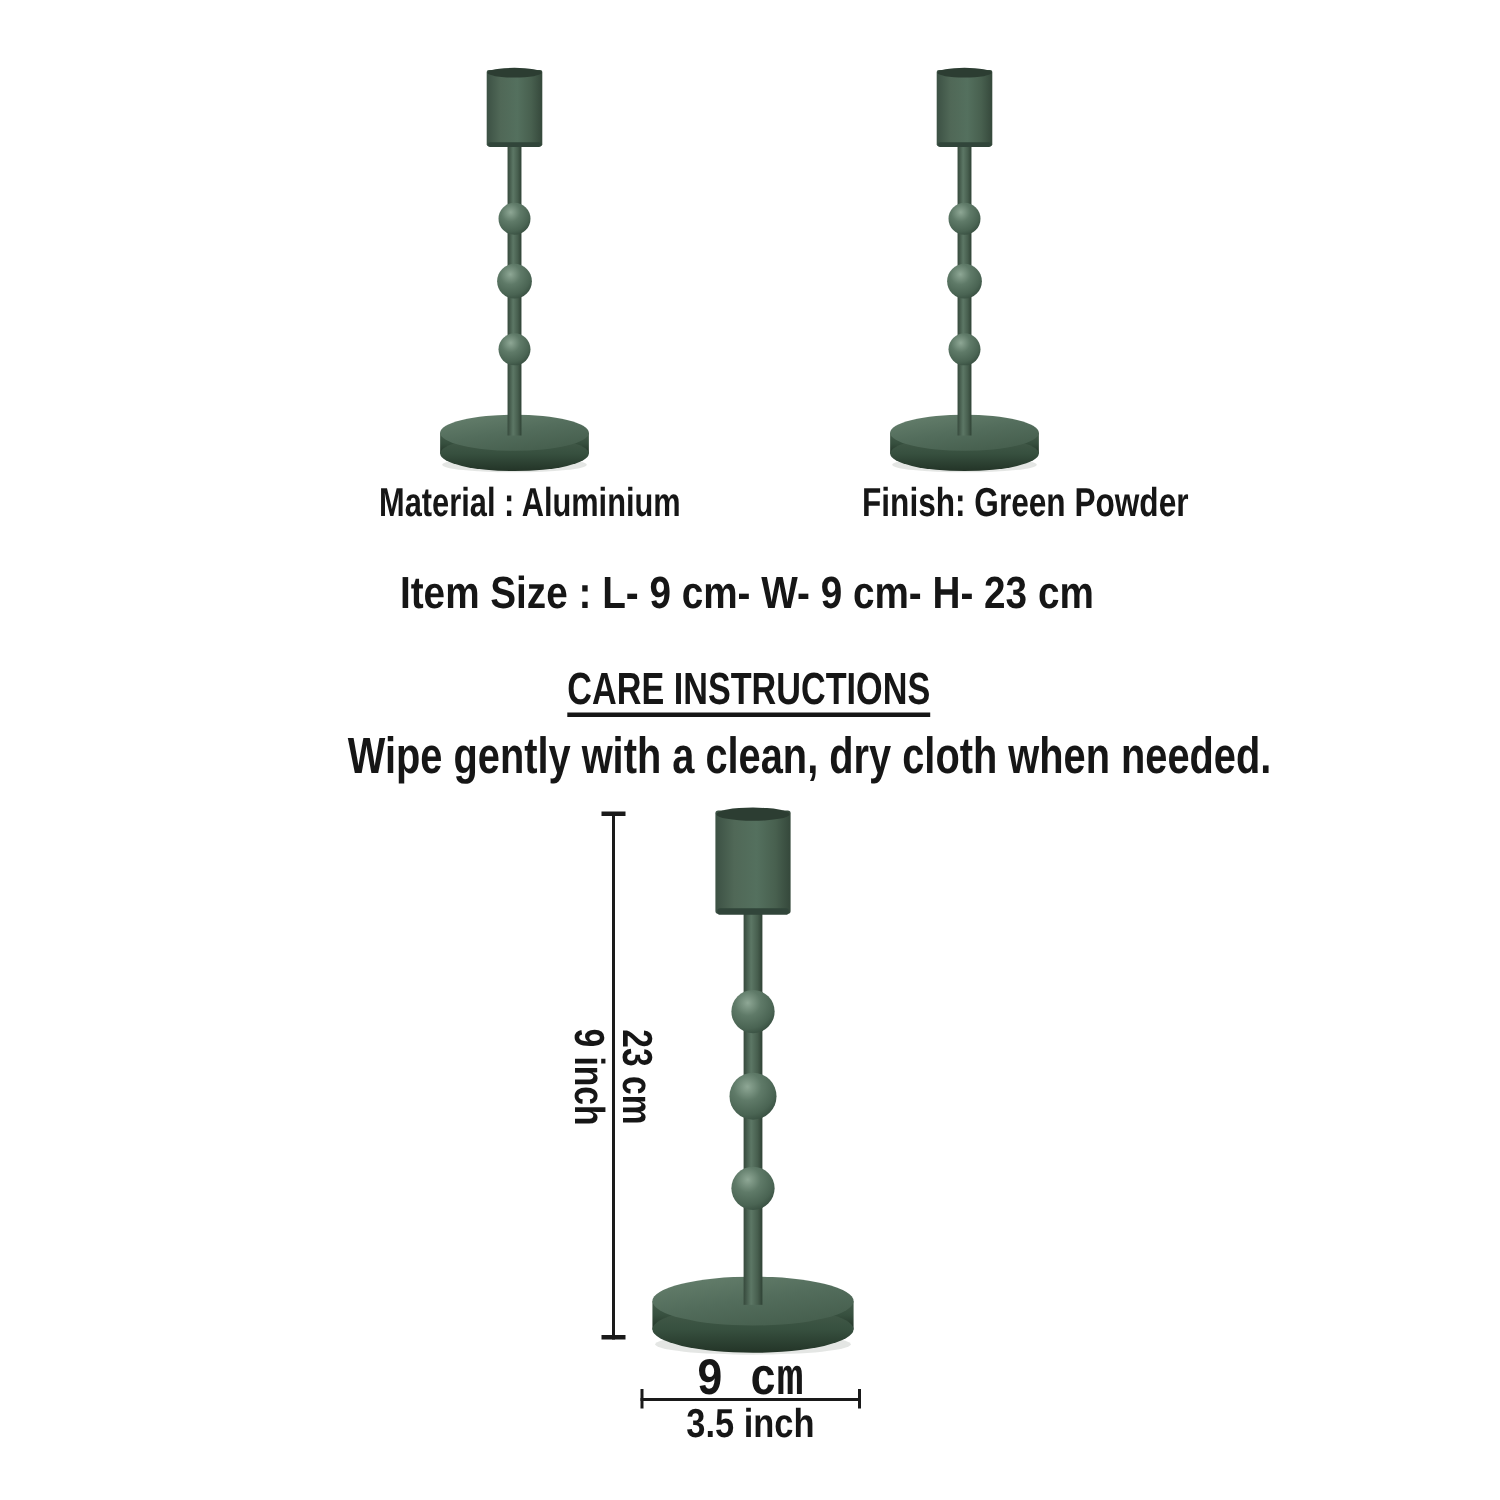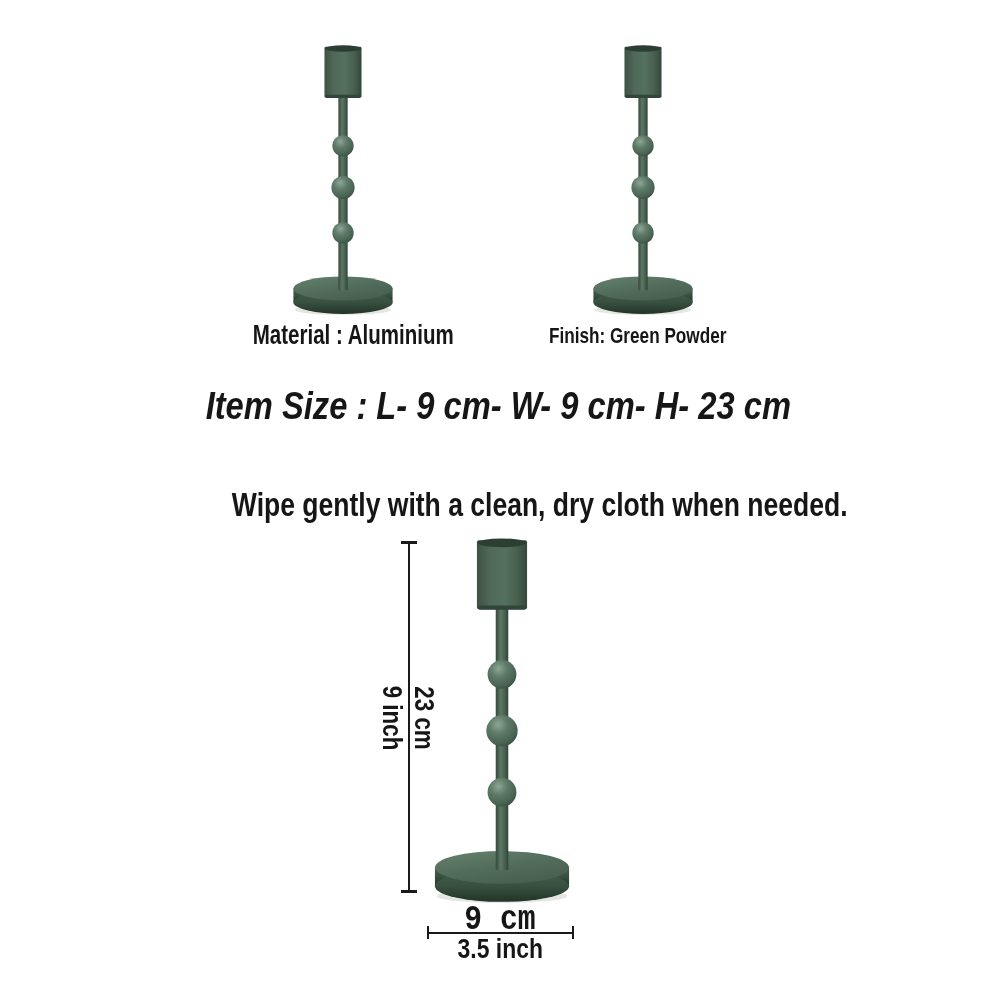--- a/index.html
+++ b/index.html
@@ -13,22 +13,22 @@
   #candle-large{left:433px;top:534px;}
 
   .txt{position:absolute;font-weight:700;color:#161616;text-align:center;white-space:nowrap;}
   .sq{display:inline-block;white-space:nowrap;transform-origin:50% 50%;}
   .s76{transform:scaleX(0.76);}
   .s78{transform:scaleX(0.78);}
   .s85{transform:scaleX(0.85);}
   .s86{transform:scaleX(0.86);}
 
   .caption-material{left:221px;top:321px;width:240px;font-size:27px;line-height:29px;}
-  .caption-finish{left:518px;top:321px;width:240px;font-size:22px;line-height:29px;}
-  .item-size{left:148px;top:388px;width:700px;font-size:38px;line-height:36px;font-style:italic;}
+  .caption-finish{left:544px;top:321px;width:240px;font-size:27px;line-height:29px;}
+  .item-size{left:148px;top:378px;width:700px;font-size:30px;line-height:36px;}
   .care-heading{left:149px;top:444px;width:700px;font-size:30px;line-height:32px;}
   .care-heading .sq{text-decoration:underline;text-decoration-thickness:3px;text-underline-offset:6px;}
   .care-text{left:145px;top:486px;width:700px;font-size:34px;line-height:36px;text-align:right;}
 
   .dline{position:absolute;background:#1a1a1a;}
   .vline{left:408px;top:543px;width:2px;height:350px;}
   .vcap-top{left:401px;top:541px;width:16px;height:3px;}
   .vcap-bottom{left:401px;top:890px;width:16px;height:3px;}
   .hline{left:427px;top:932px;width:147px;height:2px;}
   .hcap-left{left:427px;top:926px;width:2px;height:13px;}
@@ -104,20 +104,23 @@
   <div class="txt caption-material">
     <span class="sq s76">Material : Aluminium</span>
   </div>
   <div class="txt caption-finish">
     <span class="sq s78">Finish: Green Powder</span>
   </div>
 
   <div class="txt item-size">
     <span class="sq s86">Item Size : L- 9 cm- W- 9 cm- H- 23 cm</span>
   </div>
+  <div class="txt care-heading">
+    <span class="sq s76">CARE INSTRUCTIONS</span>
+  </div>
   <div class="txt care-text">
     <span class="sq s78">Wipe gently with a clean, dry cloth when needed.</span>
   </div>
 
   <svg id="candle-large" class="candle" width="138" height="376" viewBox="0 0 110 300" xmlns="http://www.w3.org/2000/svg">
     <use href="#candlestick-shape"></use>
   </svg>
 
   <div class="dline vline"></div>
   <div class="dline vcap-top"></div>

